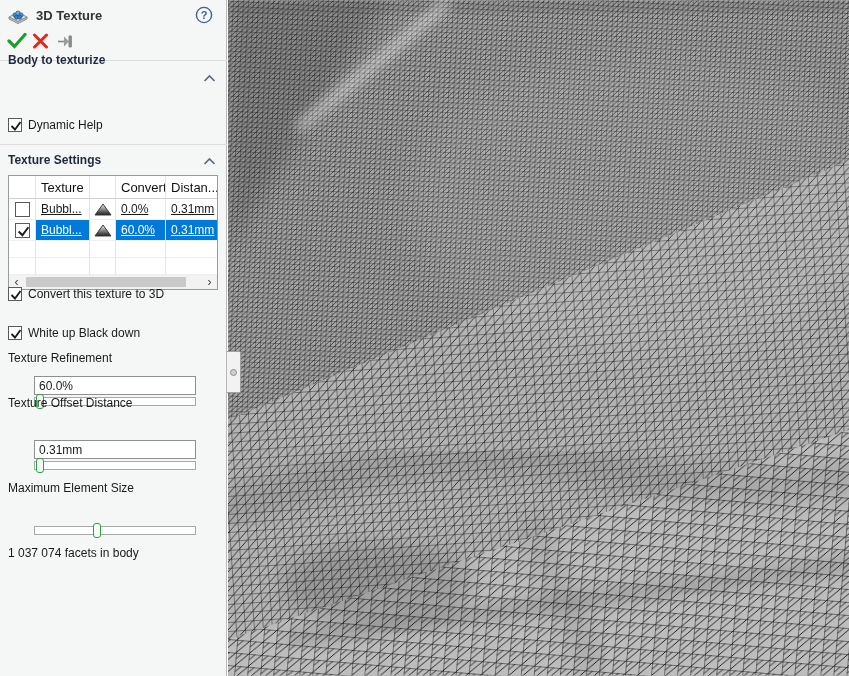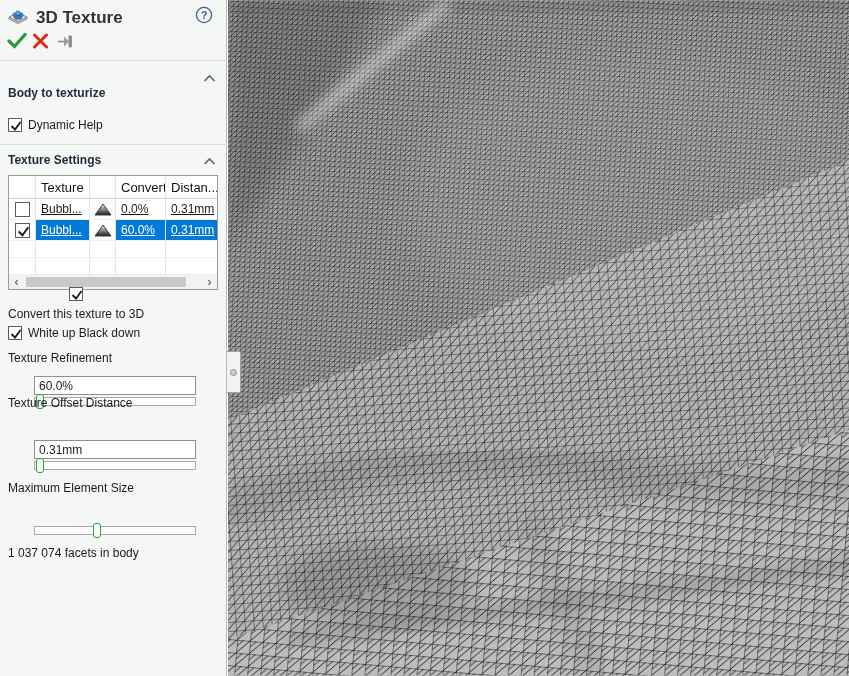--- a/index.html
+++ b/index.html
@@ -9,21 +9,21 @@
   *{box-sizing:border-box;margin:0;padding:0;}
   html,body{width:849px;height:676px;}
   body{font-family:"Liberation Sans","DejaVu Sans",sans-serif;font-size:12px;color:#1a1a1a;}
   .app{position:relative;width:849px;height:676px;overflow:hidden;background:#fff;}
 
   
   .panel{position:absolute;left:0;top:0;width:227px;height:676px;background:var(--panel-bg);
          border-right:1px solid #b9b9b9;}
   .abs{position:absolute;}
 
-  .pm-title{font-size:17px;font-weight:bold;color:#333;}
+  .pm-title{font-size:13px;font-weight:bold;color:#333;}
   .icon-btn{display:inline-flex;align-items:center;justify-content:center;cursor:default;}
 
   .divider{position:absolute;left:0;width:227px;height:1px;background:#dcdcdc;}
 
   .sec-head{font-weight:bold;color:var(--header-text);font-size:12px;}
 
   
   .listbox{position:absolute;left:38px;top:88px;width:170px;height:24px;background:#fff;
            border:1px solid #8f8f8f;padding:1px;}
   .listbox .item{width:100%;height:100%;background:var(--selection);color:#fff;
@@ -111,21 +111,21 @@
     <span class="abs icon-btn" style="left:57px;top:34px;">
       <svg width="19" height="15" viewBox="0 0 19 15">
         <path d="M1 7.5 H7" stroke="#8a8a8a" stroke-width="1.6"></path>
         <path d="M7 2.5 L12 7.5 L7 12.5 Z" fill="#9c9c9c"></path>
         <rect x="11.5" y="1.5" width="3.4" height="12" rx="1" fill="#8a8a8a"></rect>
       </svg>
     </span>
 
     <div class="divider" style="top:60px;"></div>
 
-    <span class="abs sec-head" style="left:8px;top:86px;">Body to texturize</span>
+    <span class="abs sec-head" style="left:8px;top:53px;">Body to texturize</span>
     <span class="abs" style="left:203px;top:72px;">
       <svg width="13" height="9" viewBox="0 0 13 9">
           <path d="M1.5 7 L6.5 2 L11.5 7" fill="none" stroke="#5a6b7d" stroke-width="1.7"></path>
         </svg>
     </span>
 
     <div class="cb-row" style="top:118px;">
       <span class="cb">
         <svg width="14" height="14" viewBox="0 0 14 14">
             <path d="M2.5 7 L6 10.5 L11.5 3" fill="none" stroke="#1a1a1a" stroke-width="1.8"></path>
@@ -211,21 +211,21 @@
           <div class="tcell"></div>
       </div>
 
       <div class="hscroll">
         <span class="hs-arrow" style="position:absolute;left:0;">‹</span>
         <div class="hs-thumb"></div>
         <span class="hs-arrow" style="position:absolute;right:0;">›</span>
       </div>
     </div>
 
-    <div class="cb-row" style="top:287px;flex-direction:column;">
+    <div class="cb-row" style="top:287px;">
       <span class="cb">
         <svg width="14" height="14" viewBox="0 0 14 14">
             <path d="M2.5 7 L6 10.5 L11.5 3" fill="none" stroke="#1a1a1a" stroke-width="1.8"></path>
           </svg>
       </span>
       <span>Convert this texture to 3D</span>
     </div>
     <div class="cb-row" style="top:326px;">
       <span class="cb">
         <svg width="14" height="14" viewBox="0 0 14 14">

